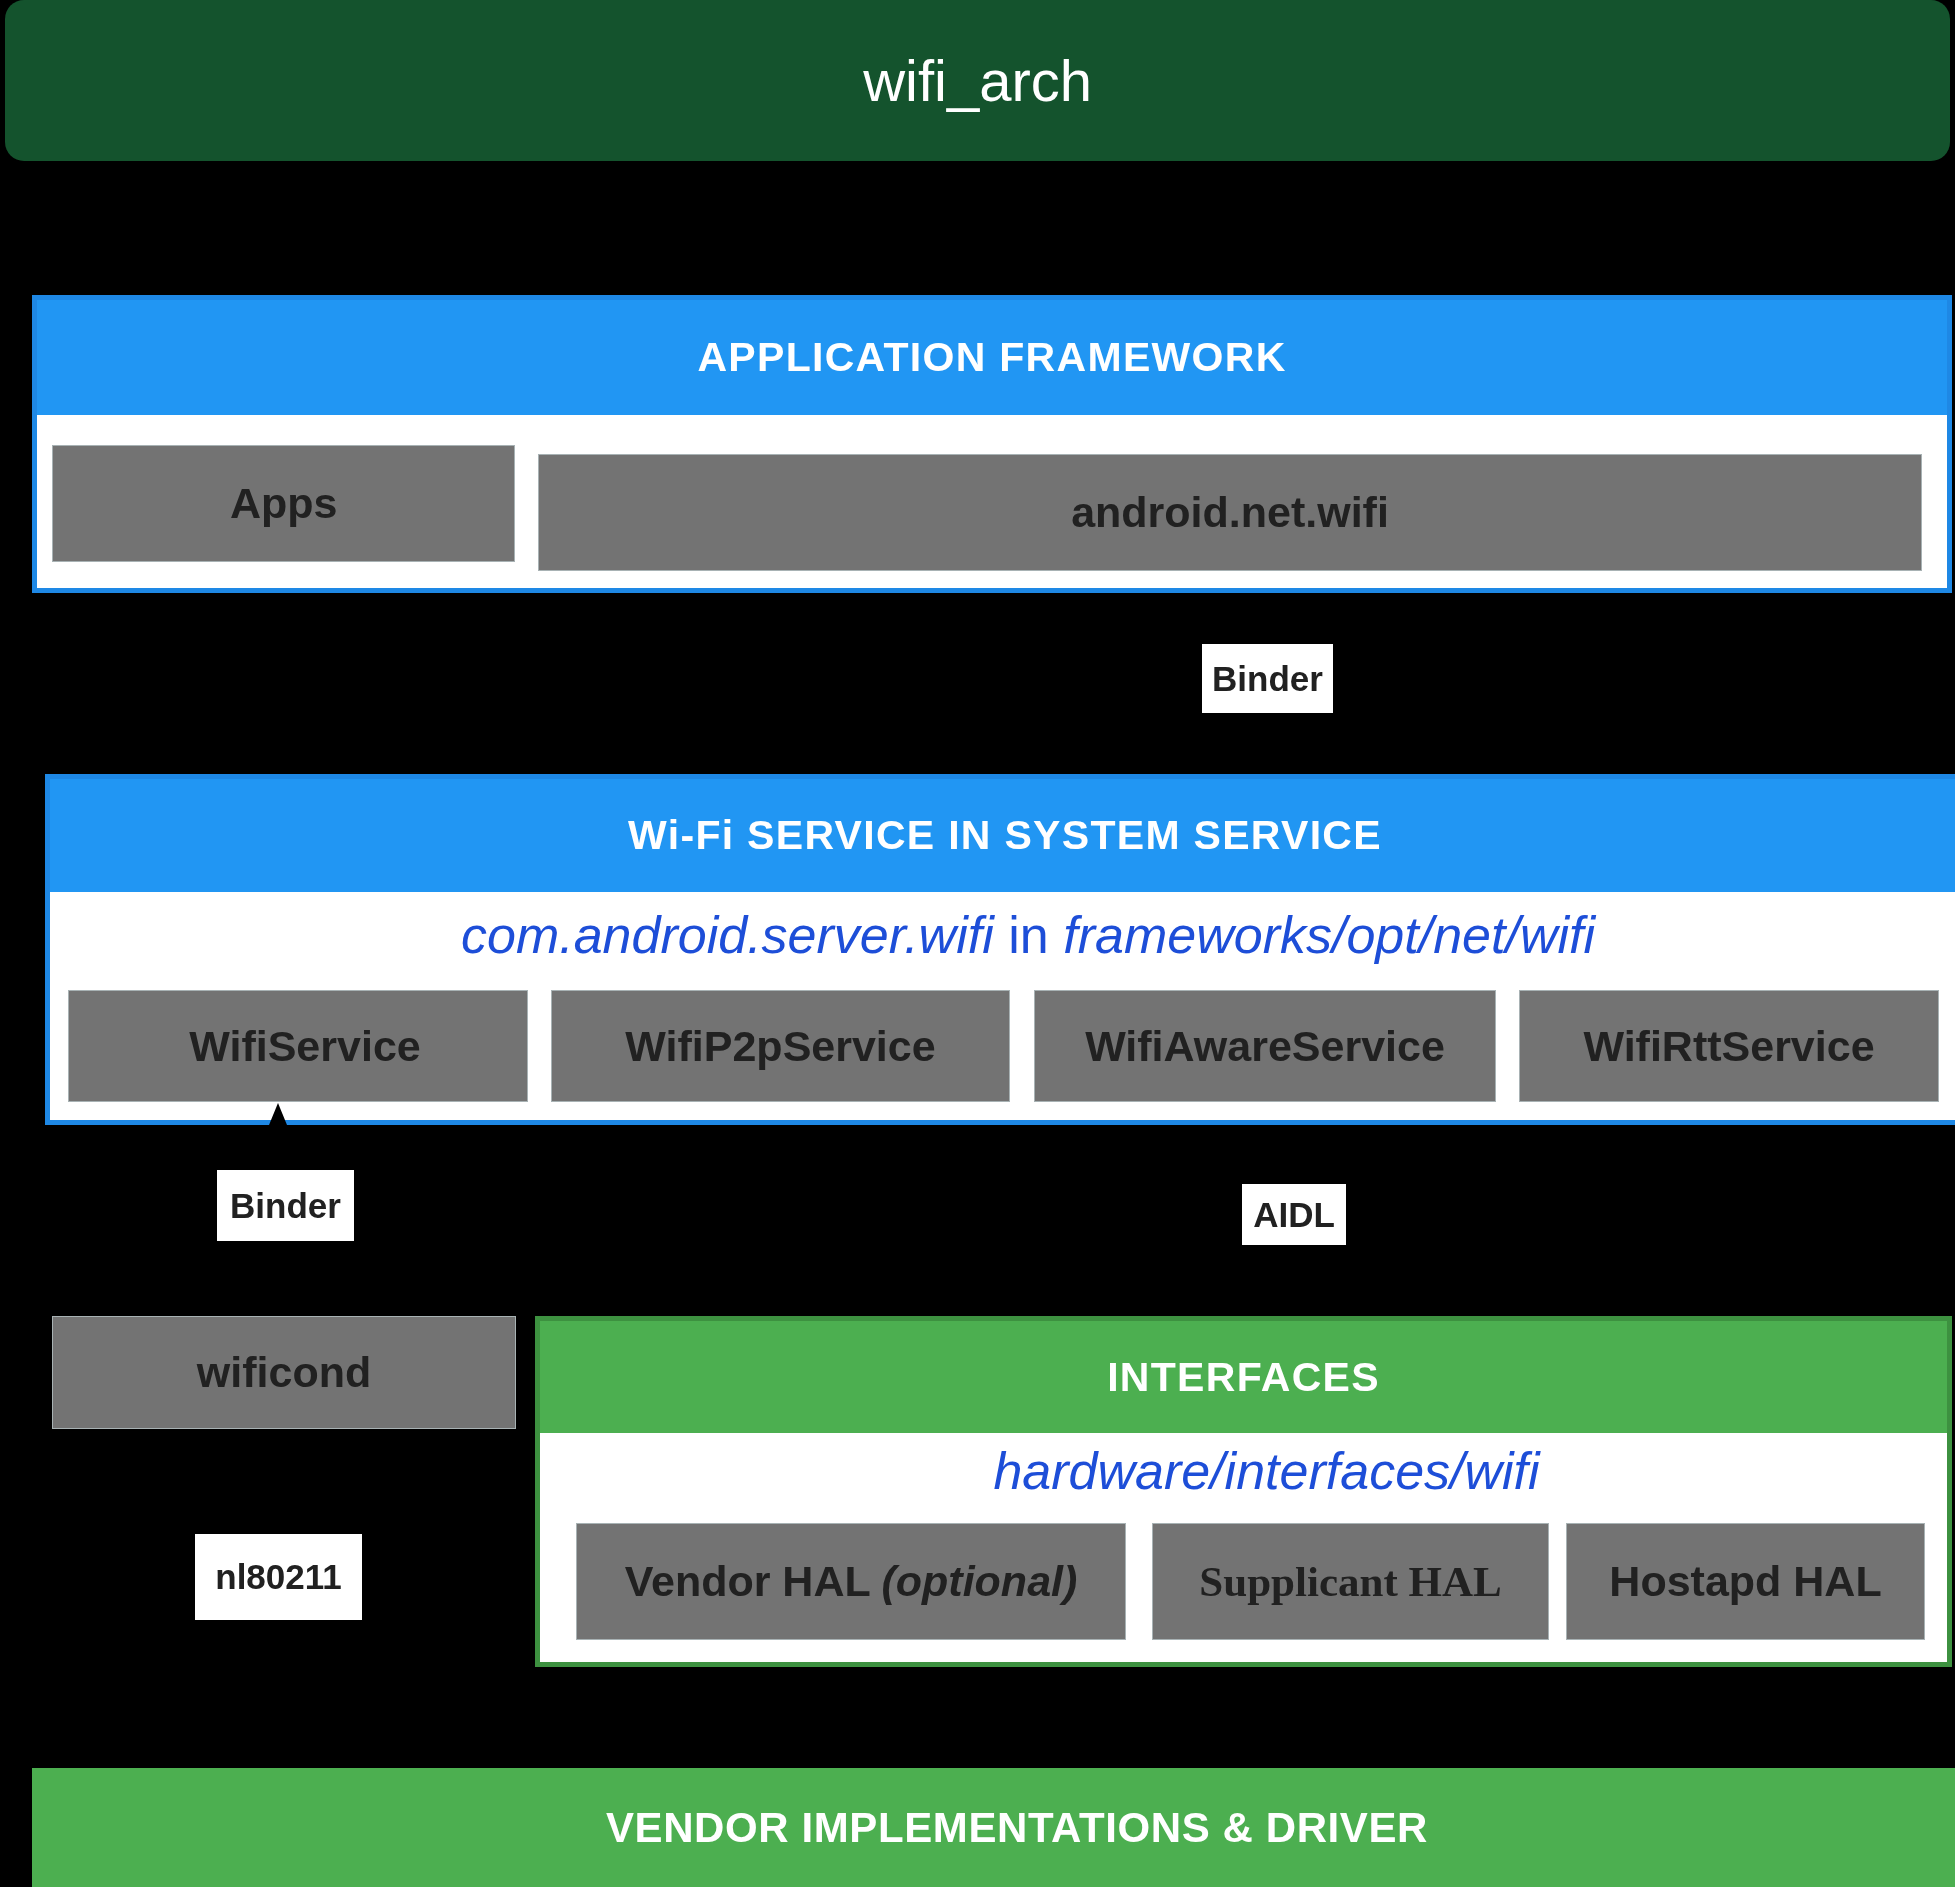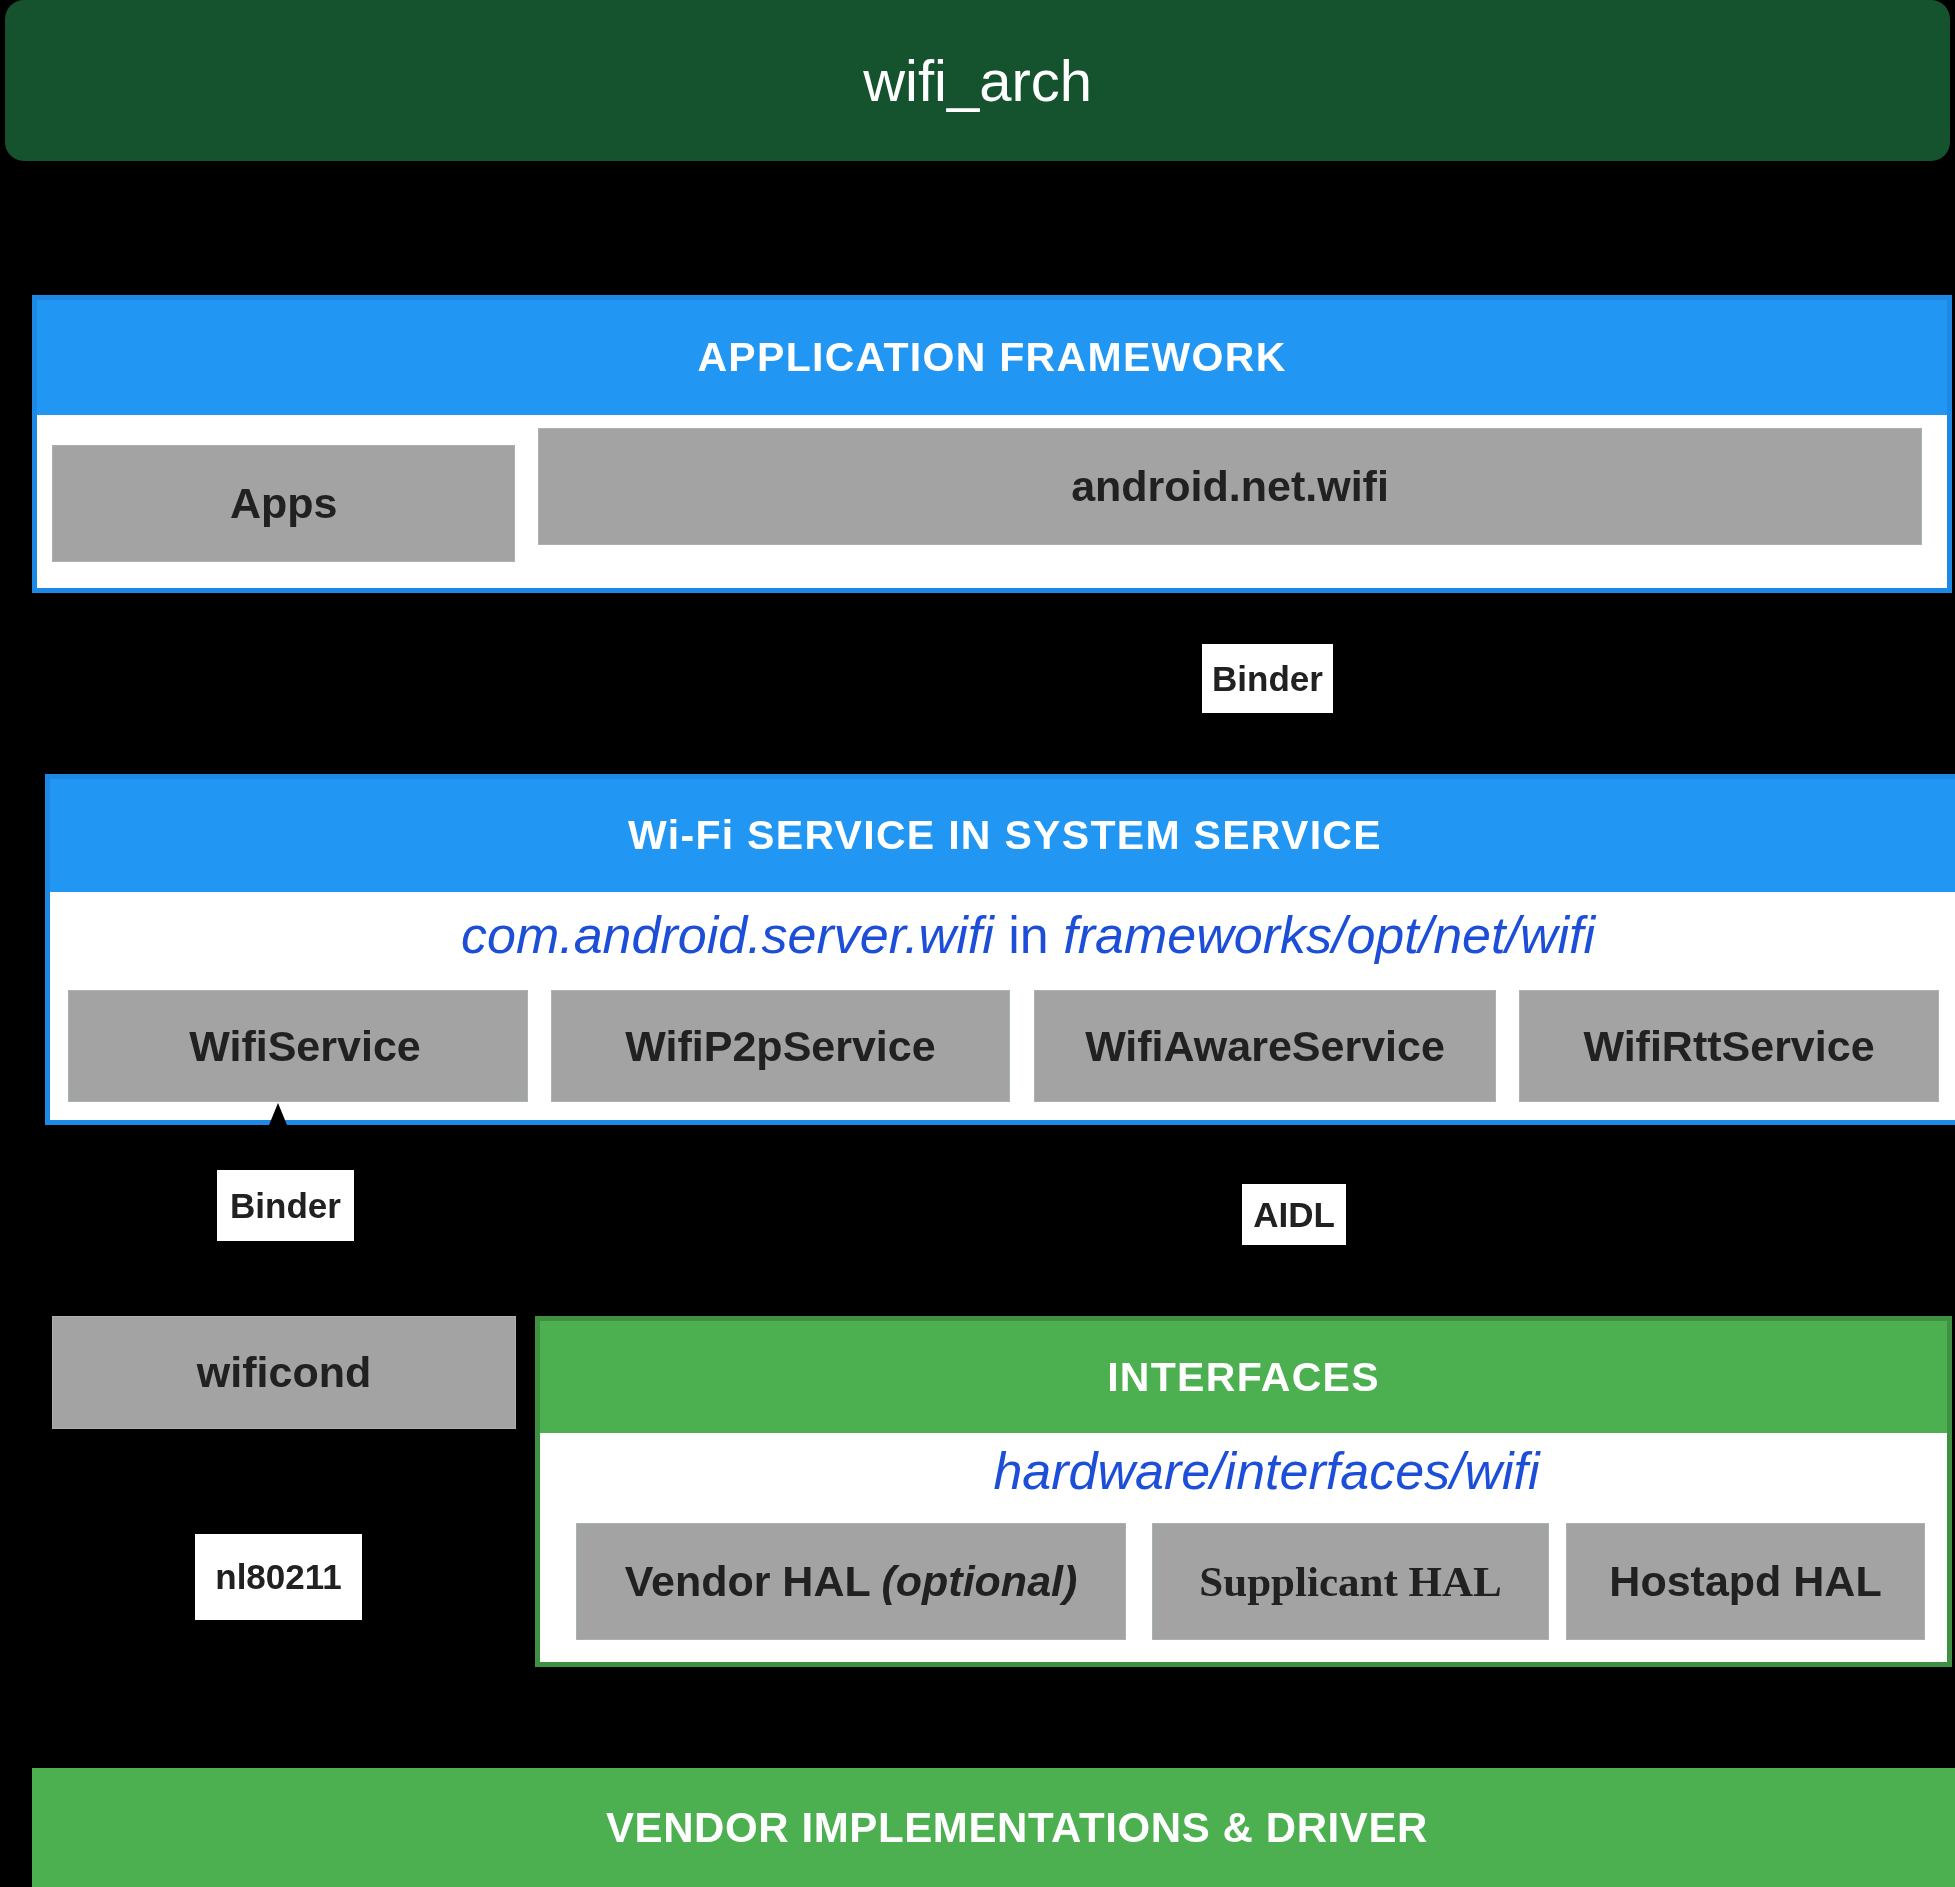--- a/index.html
+++ b/index.html
@@ -39,21 +39,21 @@
     color: #ffffff;
     font-weight: 700;
     font-size: 41px;
     letter-spacing: 1.3px;
   }
   .section.blue .section-header { background: #2196f3; }
   .section.green .section-header { background: #4caf50; }
   .node {
     position: absolute;
     box-sizing: border-box;
-    background: #a3a3a3;
+    background: #737373;
     border: 1.9px solid #a8b2b4;
     display: flex; align-items: center; justify-content: center;
     font-size: 43px;
     font-weight: 700;
     color: #212121;
     white-space: nowrap;
   }
   .pathline {
     position: absolute;
     left: 0; right: 0;
@@ -121,21 +121,21 @@
     <span>wifi_arch</span>
   </div>
 
   <div class="section blue" style="left:32px; top:295px; width:1920px; height:298px;">
     <div class="section-header" style="height:115px;">
       <span>APPLICATION FRAMEWORK</span>
     </div>
     <div class="node" style="left:15.2px; top:145px; width:463px; height:117px;">
       <span>Apps</span>
     </div>
-    <div class="node" style="left:501px; top:128px; width:1384px; height:117px;">
+    <div class="node" style="left:501px; top:154px; width:1384px; height:117px;">
       <span>android.net.wifi</span>
     </div>
   </div>
 
   <div class="tag" style="left:1202px; top:644px; width:131px; height:69px;">
     <span>Binder</span>
   </div>
 
   <div class="section blue" style="left:32px; top:774px; width:1920px; height:351px;margin-left:13px;">
     <div class="section-header" style="height:113px;">

